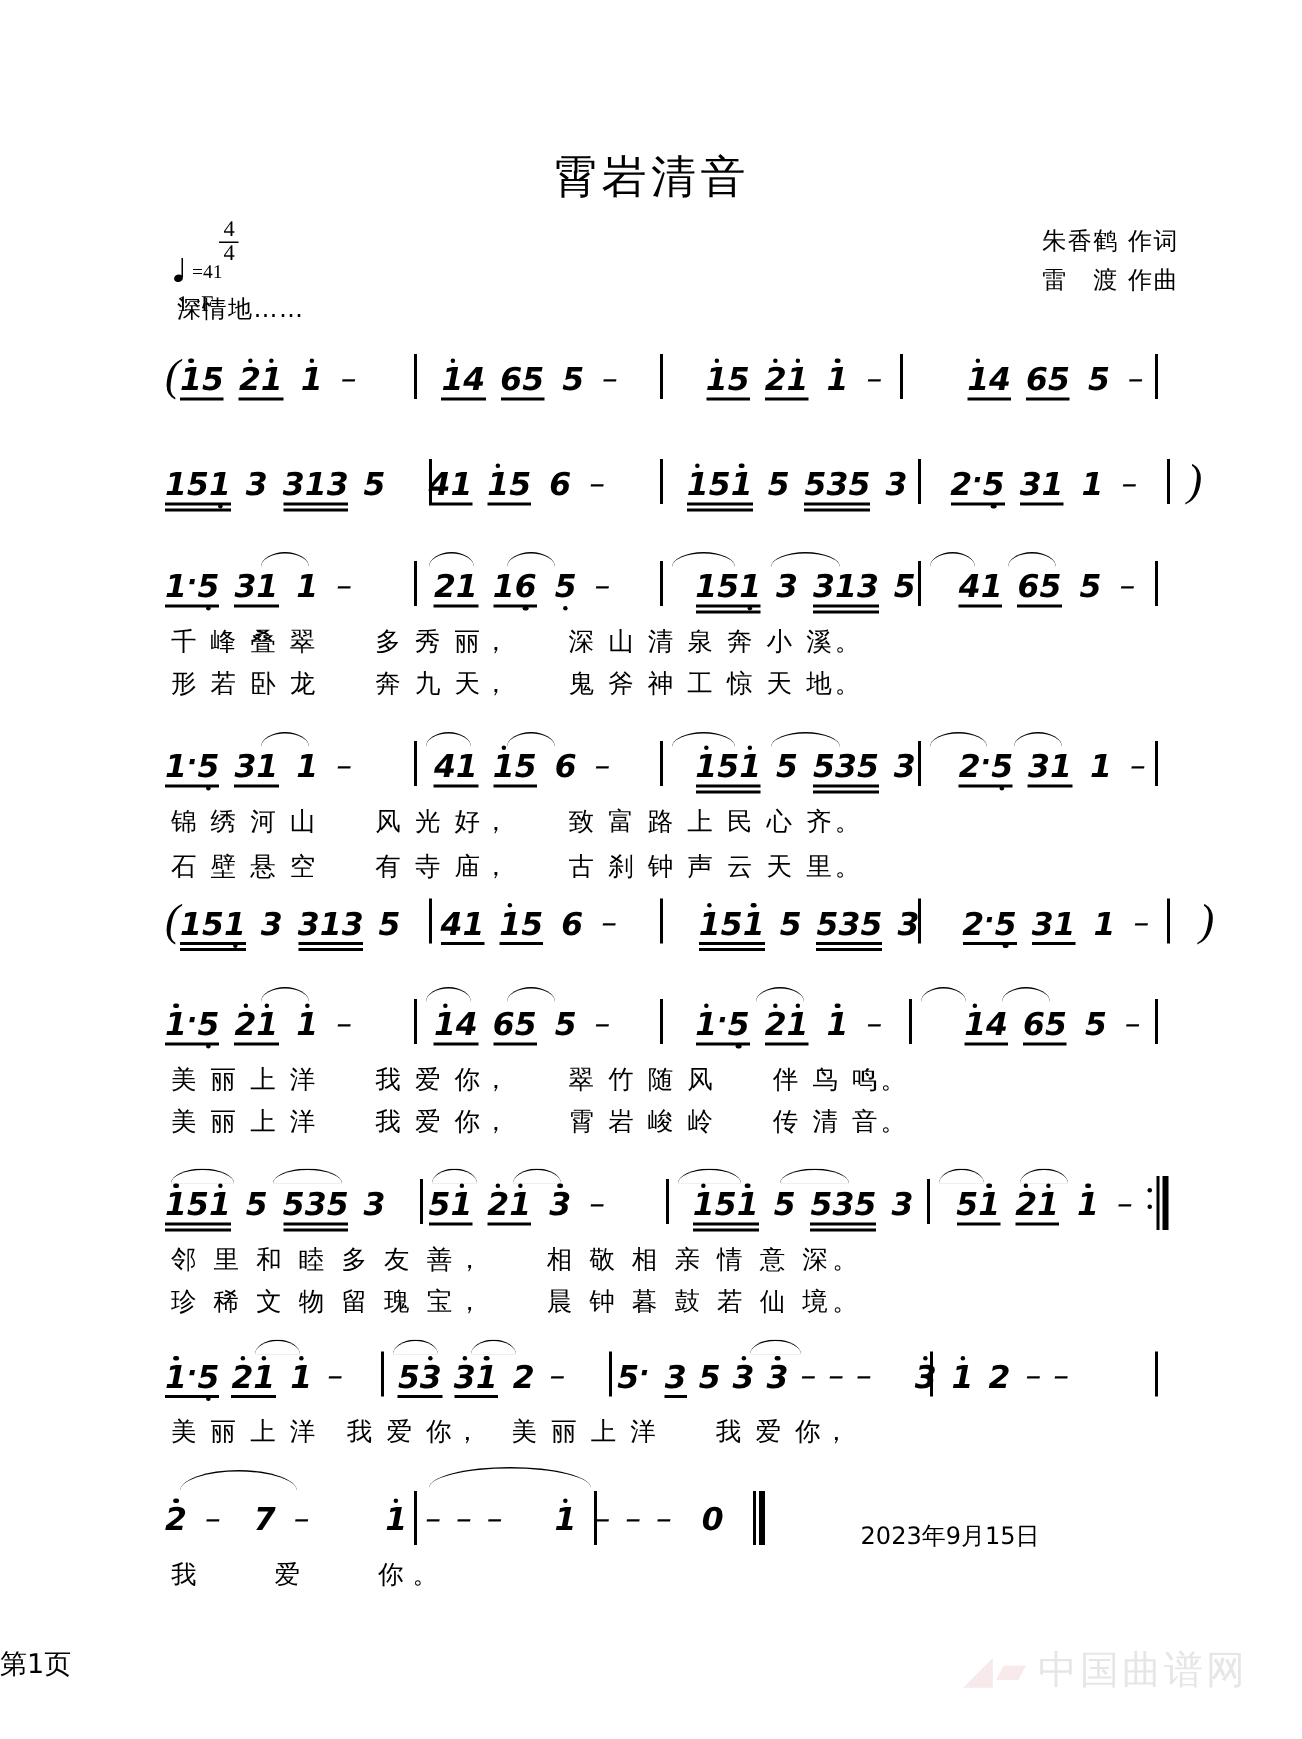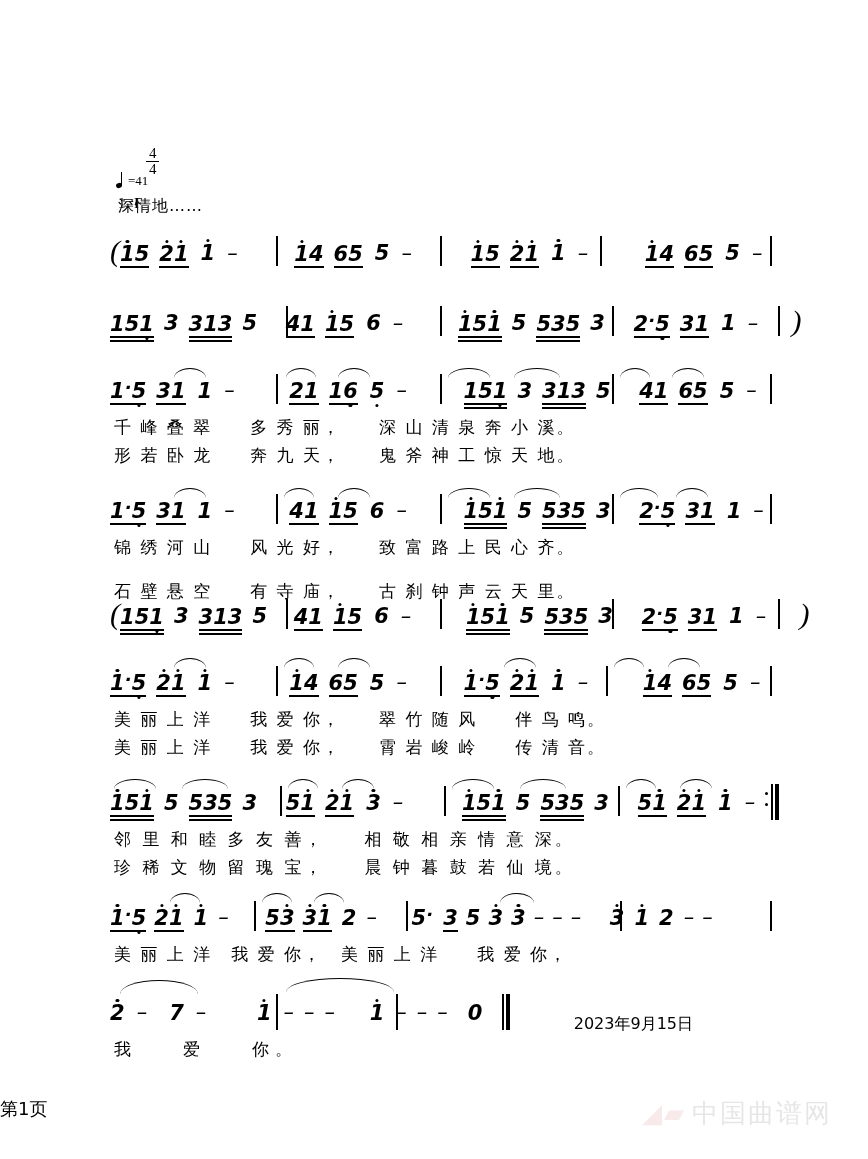--- a/index.html
+++ b/index.html
@@ -278,37 +278,42 @@
     color: #d98b90;
     margin-right: 6px;
     font-size: 26px;
   }
 </style>
 </head>
 <body>
 
 <div id="sheet">
 
+  <div class="title">霄岩清音</div>
 
   <div class="keysig">
     <span class="kk">1=F</span>
     <span class="timesig">
       <span class="num">4</span>
       <span class="bar"></span>
       <span class="num">4</span>
     </span>
   </div>
 
   <div class="tempo">
     <span class="qnote"></span>
     <span>=41</span>
   </div>
 
   <div class="expression">深情地……</div>
 
+  <div class="credits">
+    <div class="credit-line">朱香鹤 作词</div>
+    <div class="credit-line">雷　渡 作曲</div>
+  </div>
 
   <div class="system" style="top:240px;">
     <div class="noterow">
       <span class="paren">(</span><span class="beam"><span class="n up">1</span><span class="n">5</span></span><span class="sp" style="width:10px"></span><span class="beam"><span class="n up">2</span><span class="n up">1</span></span><span class="sp" style="width:12px"></span><span class="n up">1</span><span class="sp" style="width:12px"></span><span class="dash">–</span>
       <span class="sp" style="width:42px"></span>
       <span class="bl" style="left:166px"></span>
       <span class="beam"><span class="n up">1</span><span class="n">4</span></span><span class="sp" style="width:10px"></span><span class="beam"><span class="n">6</span><span class="n">5</span></span><span class="sp" style="width:12px"></span><span class="n">5</span><span class="sp" style="width:12px"></span><span class="dash">–</span>
       <span class="sp" style="width:44px"></span>
       <span class="bl" style="left:330px"></span>
       <span class="beam"><span class="n up">1</span><span class="n">5</span></span><span class="sp" style="width:10px"></span><span class="beam"><span class="n up">2</span><span class="n up">1</span></span><span class="sp" style="width:12px"></span><span class="n up">1</span><span class="sp" style="width:12px"></span><span class="dash">–</span>
@@ -377,21 +382,21 @@
       <span class="slur" style="left:404px; width:46px; top:-10px;"></span>
       <span class="beam beam2"><span class="n up">1</span><span class="n">5</span><span class="n up">1</span></span><span class="sp" style="width:10px"></span><span class="n">5</span><span class="sp" style="width:10px"></span><span class="beam beam2"><span class="n">5</span><span class="n">3</span><span class="n">5</span></span><span class="sp" style="width:10px"></span><span class="n">3</span>
       <span class="sp" style="width:14px"></span>
       <span class="bl" style="left:502px"></span>
       <span class="slur" style="left:510px; width:38px; top:-10px;"></span>
       <span class="slur" style="left:566px; width:32px; top:-10px;"></span>
       <span class="beam"><span class="n">2</span><span class="augdot">·</span><span class="n down">5</span></span><span class="sp" style="width:10px"></span><span class="beam"><span class="n">3</span><span class="n">1</span></span><span class="sp" style="width:12px"></span><span class="n">1</span><span class="sp" style="width:12px"></span><span class="dash">–</span>
       <span class="bl" style="left:660px"></span>
     </div>
     <div class="lyricline" style="top:38px; left:4px; letter-spacing:2px;">锦 绣 河 山　　风 光 好，　　致 富 路 上 民 心 齐。</div>
-    <div class="lyricline" style="top:82px; left:4px; letter-spacing:2px;">石 壁 悬 空　　有 寺 庙，　　古 刹 钟 声 云 天 里。</div>
+    <div class="lyricline" style="top:68px; left:4px; letter-spacing:2px;">石 壁 悬 空　　有 寺 庙，　　古 刹 钟 声 云 天 里。</div>
   </div>
 
   <div class="system" style="top:603px;">
     <div class="noterow">
       <span class="paren">(</span><span class="beam beam2"><span class="n">1</span><span class="n">5</span><span class="n down">1</span></span><span class="sp" style="width:10px"></span><span class="n">3</span><span class="sp" style="width:10px"></span><span class="beam beam2"><span class="n">3</span><span class="n">1</span><span class="n">3</span></span><span class="sp" style="width:10px"></span><span class="n">5</span>
       <span class="sp" style="width:12px"></span>
       <span class="bl" style="left:176px"></span>
       <span class="beam"><span class="n">4</span><span class="n">1</span></span><span class="sp" style="width:10px"></span><span class="beam"><span class="n up">1</span><span class="n">5</span></span><span class="sp" style="width:12px"></span><span class="n">6</span><span class="sp" style="width:12px"></span><span class="dash">–</span>
       <span class="sp" style="width:40px"></span>
       <span class="bl" style="left:330px"></span>

